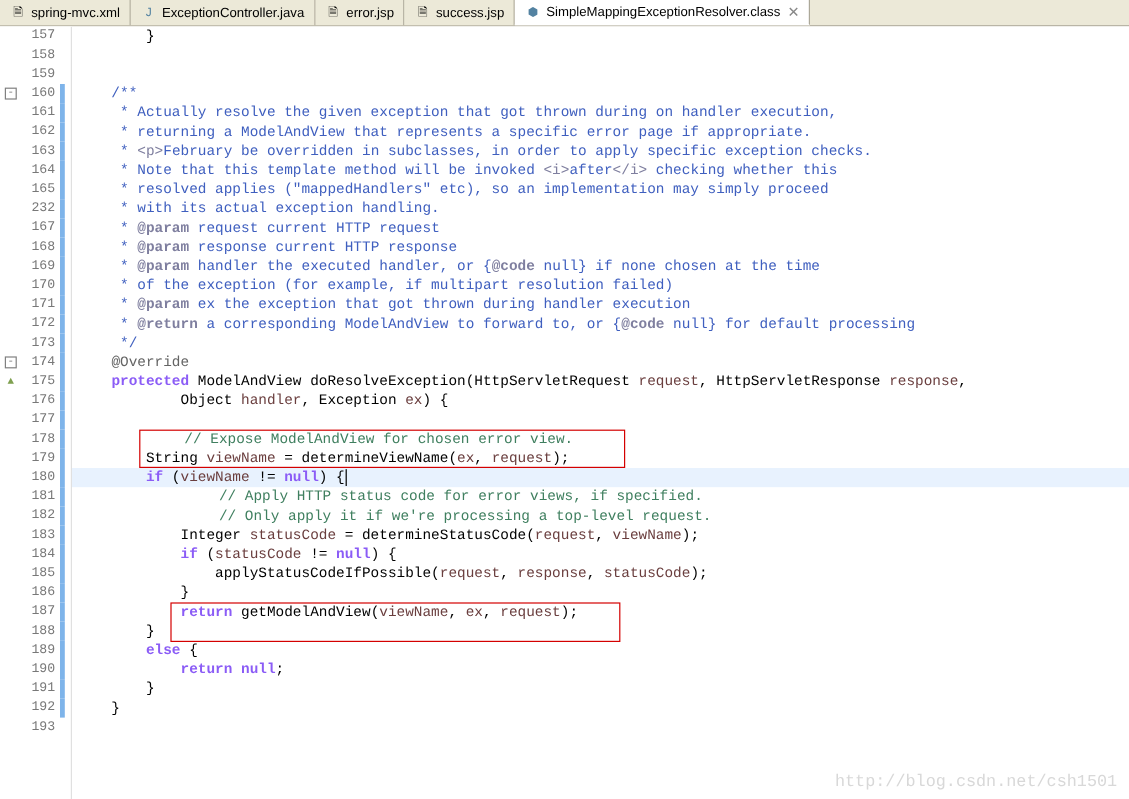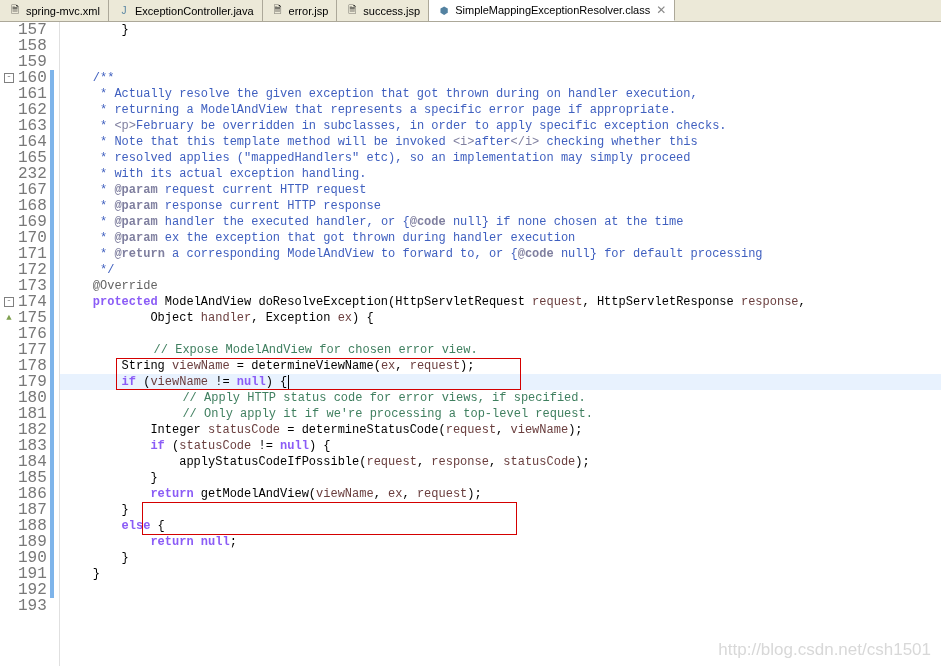--- a/index.html
+++ b/index.html
@@ -79,21 +79,21 @@
       font-size: 9px;
       line-height: 7px;
       text-align: center;
       color: #808080;
       background: #fff;
     }
     .line-num {
       width: 32px;
       text-align: right;
       color: #787878;
-      font-size: 16px;
+      font-size: 11px;
       padding-right: 4px;
     }
     .bar {
       width: 4px;
       height: 16px;
     }
     .bar.blue { background: #7eb4ea; }
     .code-area {
       flex: 1;
       position: relative;
@@ -125,22 +125,22 @@
     .c-jd { color: #3f5fbf; }
     .c-tag { color: #7f7f9f; }
     .c-ann { color: #646464; }
     .c-var { color: #6a3e3e; }
     .c-txt { color: #000; }
     .watermark {
       position: absolute;
       right: 10px;
       bottom: 6px;
       color: #d8d8d8;
-      font-family: Liberation Sans, sans-serif;
-      font-size: 17px;
+      font-family: Liberation Mono, monospace;
+      font-size: 14px;
       pointer-events: none;
     }
   </style>
 </head>
 <body>
 
 <div class="tabs">
   <div class="tab">
       <span class="tab-icon">🗎</span>
       <span>spring-mvc.xml</span>
@@ -367,20 +367,21 @@
     <div class="code-line"><span class="c-jd">    /**</span></div>
     <div class="code-line"><span class="c-jd">     * Actually resolve the given exception that got thrown during on handler execution,</span></div>
     <div class="code-line"><span class="c-jd">     * returning a ModelAndView that represents a specific error page if appropriate.</span></div>
     <div class="code-line"><span class="c-jd">     * </span><span class="c-tag">&lt;p&gt;</span><span class="c-jd">February be overridden in subclasses, in order to apply specific exception checks.</span></div>
     <div class="code-line"><span class="c-jd">     * Note that this template method will be invoked </span><span class="c-tag">&lt;i&gt;</span><span class="c-jd">after</span><span class="c-tag">&lt;/i&gt;</span><span class="c-jd"> checking whether this</span></div>
     <div class="code-line"><span class="c-jd">     * resolved applies ("mappedHandlers" etc), so an implementation may simply proceed</span></div>
     <div class="code-line"><span class="c-jd">     * with its actual exception handling.</span></div>
     <div class="code-line"><span class="c-jd">     * </span><span class="c-tag" style="font-weight:bold">@param</span><span class="c-jd"> request current HTTP request</span></div>
     <div class="code-line"><span class="c-jd">     * </span><span class="c-tag" style="font-weight:bold">@param</span><span class="c-jd"> response current HTTP response</span></div>
     <div class="code-line"><span class="c-jd">     * </span><span class="c-tag" style="font-weight:bold">@param</span><span class="c-jd"> handler the executed handler, or {</span><span class="c-tag" style="font-weight:bold">@code</span><span class="c-jd"> null} if none chosen at the time</span></div>
+    <div class="code-line"><span class="c-jd">     * of the exception (for example, if multipart resolution failed)</span></div>
     <div class="code-line"><span class="c-jd">     * </span><span class="c-tag" style="font-weight:bold">@param</span><span class="c-jd"> ex the exception that got thrown during handler execution</span></div>
     <div class="code-line"><span class="c-jd">     * </span><span class="c-tag" style="font-weight:bold">@return</span><span class="c-jd"> a corresponding ModelAndView to forward to, or {</span><span class="c-tag" style="font-weight:bold">@code</span><span class="c-jd"> null} for default processing</span></div>
     <div class="code-line"><span class="c-jd">     */</span></div>
     <div class="code-line"><span class="c-txt">    </span><span class="c-ann">@Override</span></div>
     <div class="code-line"><span class="c-txt">    </span><span class="c-kw">protected</span><span class="c-txt"> ModelAndView doResolveException(HttpServletRequest </span><span class="c-var">request</span><span class="c-txt">, HttpServletResponse </span><span class="c-var">response</span><span class="c-txt">,</span></div>
     <div class="code-line"><span class="c-txt">            Object </span><span class="c-var">handler</span><span class="c-txt">, Exception </span><span class="c-var">ex</span><span class="c-txt">) {</span></div>
     <div class="code-line"></div>
     <div class="code-line"><span class="c-txt">        </span><span class="c-cm">// Expose ModelAndView for chosen error view.</span></div>
     <div class="code-line"><span class="c-txt">        String </span><span class="c-var">viewName</span><span class="c-txt"> = determineViewName(</span><span class="c-var">ex</span><span class="c-txt">, </span><span class="c-var">request</span><span class="c-txt">);</span></div>
     <div class="code-line hl cursor"><span class="c-txt">        </span><span class="c-kw">if</span><span class="c-txt"> (</span><span class="c-var">viewName</span><span class="c-txt"> != </span><span class="c-kw">null</span><span class="c-txt">) {</span></div>

